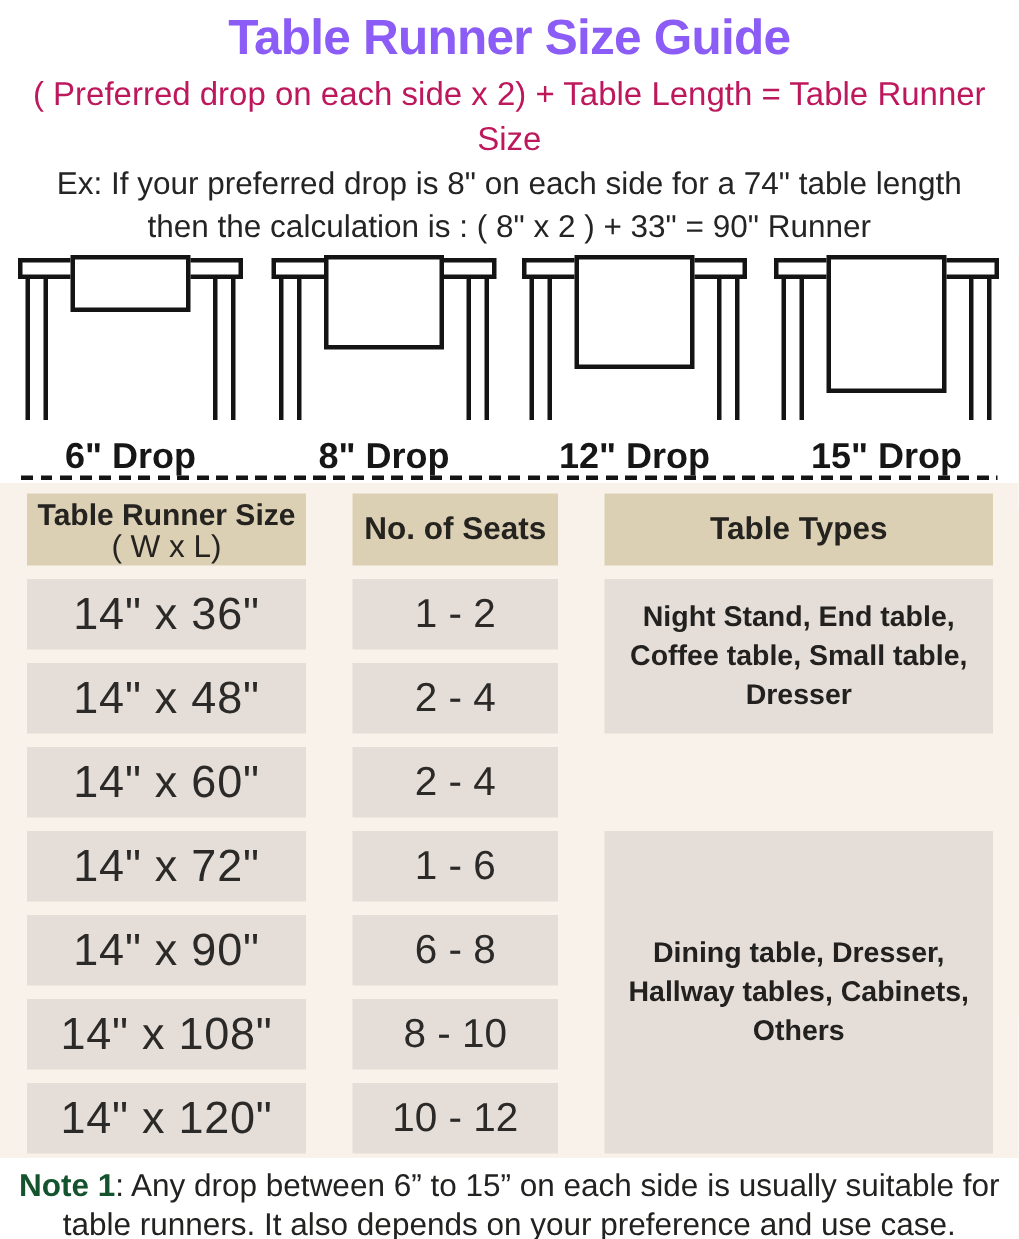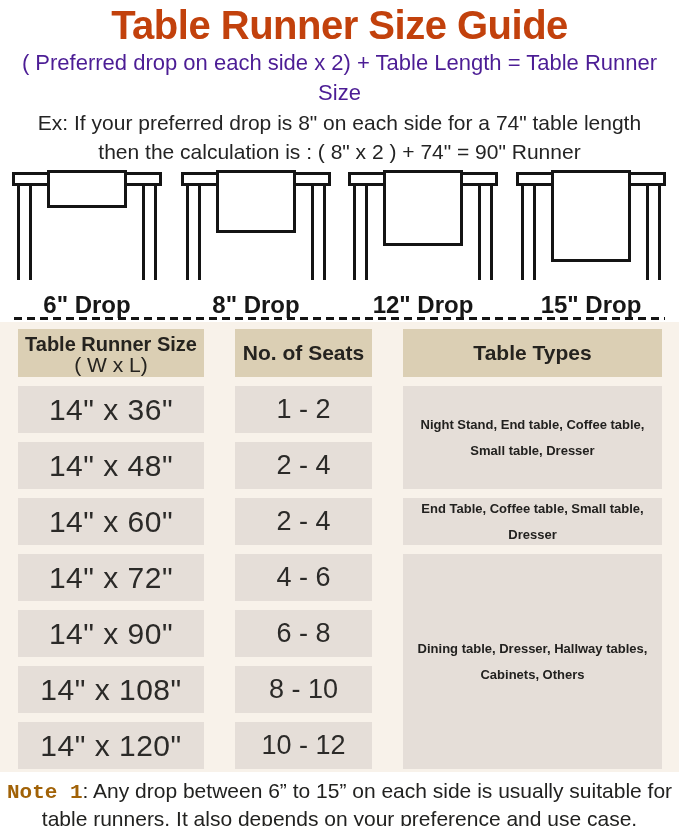--- a/index.html
+++ b/index.html
@@ -3,24 +3,24 @@
 <meta charset="utf-8">
 <style>
   * { margin:0; padding:0; box-sizing:border-box; }
   html,body { width:679px; height:826px; }
   body {
     font-family:"Liberation Sans","DejaVu Sans",sans-serif;
     background:#ffffff; color:#1e1e1c; overflow:hidden;
   }
   
   .page-title {
-    text-align:center; font-size:40px; font-weight:bold;
-    letter-spacing:-0.5px; padding-top:2px; line-height:46px; color:#c2410c;
+    text-align:center; font-size:33px; font-weight:bold;
+    letter-spacing:-0.5px; padding-top:2px; line-height:46px; color:#8b5cf6;
   }
-  .formula-line1 { text-align:center; font-size:22px; line-height:30px; color:#4c1d95; }
+  .formula-line1 { text-align:center; font-size:22px; line-height:30px; color:#be185d; }
   .formula-line2, .formula-line3 { text-align:center; font-size:21px; line-height:29px; color:#242424; }
   
   .diagram-section { position:relative; height:154px; margin-top:2px; }
   .diagram { position:absolute; top:2px; width:150px; }
   .d0 { left:12px; } .d1 { left:181px; } .d2 { left:348px; } .d3 { left:516px; }
   .illus { position:relative; height:112px; }
   .tabletop {
     position:absolute; left:0; right:0; top:2px; height:14px;
     background:#fff; border:3px solid #141414; z-index:1;
   }
@@ -55,39 +55,39 @@
   .hcell .h-main { font-size:20px; font-weight:bold; line-height:22px; }
   .hcell .h-sub  { font-size:21px; line-height:19px; }
   .hcell .h-one  { font-size:21px; font-weight:bold; }
   .cell {
     background:#e5ded8; display:flex; align-items:center; justify-content:center;
     color:#2b2a28;
   }
   .size-cell  { font-size:30px; letter-spacing:0.5px; }
   .seats-cell { font-size:27px;text-align:center; }
   .types-cell {
-    font-size:13px; font-weight:bold; text-align:center;
+    font-size:19px; font-weight:bold; text-align:center;
     line-height:26px; padding:15px 10px; color:#22211f;
   }
   .col1 { grid-column:1; } .col2 { grid-column:2; } .col3 { grid-column:3; }
   .types-a { grid-row:2 / span 2; }
   .types-b { grid-row:4; }
   .types-c { grid-row:5 / span 4; }
   
   .notes { padding-top:6px; }
   .note-line { text-align:center; font-size:21px; line-height:26px; color:#222220; }
-  .note-line b { color:#a16207;font-family:Liberation Mono, monospace; }
+  .note-line b { color:#14532d; }
 </style>
 </head>
 <body>
 
 <div class="page-title">Table Runner Size Guide</div>
 <div class="formula-line1">( Preferred drop on each side x 2) + Table Length = Table Runner Size</div>
 <div class="formula-line2">Ex: If your preferred drop is 8" on each side for a 74" table length</div>
-<div class="formula-line3">then the calculation is : ( 8" x 2 ) + 74" = 90" Runner</div>
+<div class="formula-line3">then the calculation is : ( 8" x 2 ) + 33" = 90" Runner</div>
 
 <div class="diagram-section">
 
   <div class="diagram d0">
     <div class="illus">
       <div class="tabletop"></div>
       <div class="leg leg-l"></div>
       <div class="leg leg-r"></div>
       <div class="runner r0"></div>
     </div>
@@ -145,27 +145,26 @@
     <div class="cell size-cell col1" style="grid-row:3">14" x 48"</div>
     <div class="cell size-cell col1" style="grid-row:4">14" x 60"</div>
     <div class="cell size-cell col1" style="grid-row:5">14" x 72"</div>
     <div class="cell size-cell col1" style="grid-row:6">14" x 90"</div>
     <div class="cell size-cell col1" style="grid-row:7">14" x 108"</div>
     <div class="cell size-cell col1" style="grid-row:8">14" x 120"</div>
 
     <div class="cell seats-cell col2" style="grid-row:2">1 - 2</div>
     <div class="cell seats-cell col2" style="grid-row:3">2 - 4</div>
     <div class="cell seats-cell col2" style="grid-row:4">2 - 4</div>
-    <div class="cell seats-cell col2" style="grid-row:5">4 - 6</div>
+    <div class="cell seats-cell col2" style="grid-row:5">1 - 6</div>
     <div class="cell seats-cell col2" style="grid-row:6">6 - 8</div>
     <div class="cell seats-cell col2" style="grid-row:7">8 - 10</div>
     <div class="cell seats-cell col2" style="grid-row:8">10 - 12</div>
 
     <div class="cell types-cell col3 types-a">Night Stand, End table, Coffee table, Small table, Dresser</div>
-    <div class="cell types-cell col3 types-b">End Table, Coffee table, Small table, Dresser</div>
     <div class="cell types-cell col3 types-c">Dining table, Dresser, Hallway tables, Cabinets, Others</div>
   </div>
 </div>
 
 <div class="notes">
   <div class="note-line"><b>Note 1</b><span>: Any drop between 6” to 15” on each side is usually suitable for</span></div>
   <div class="note-line">table runners. It also depends on your preference and use case.</div>
 
 </div>
 

